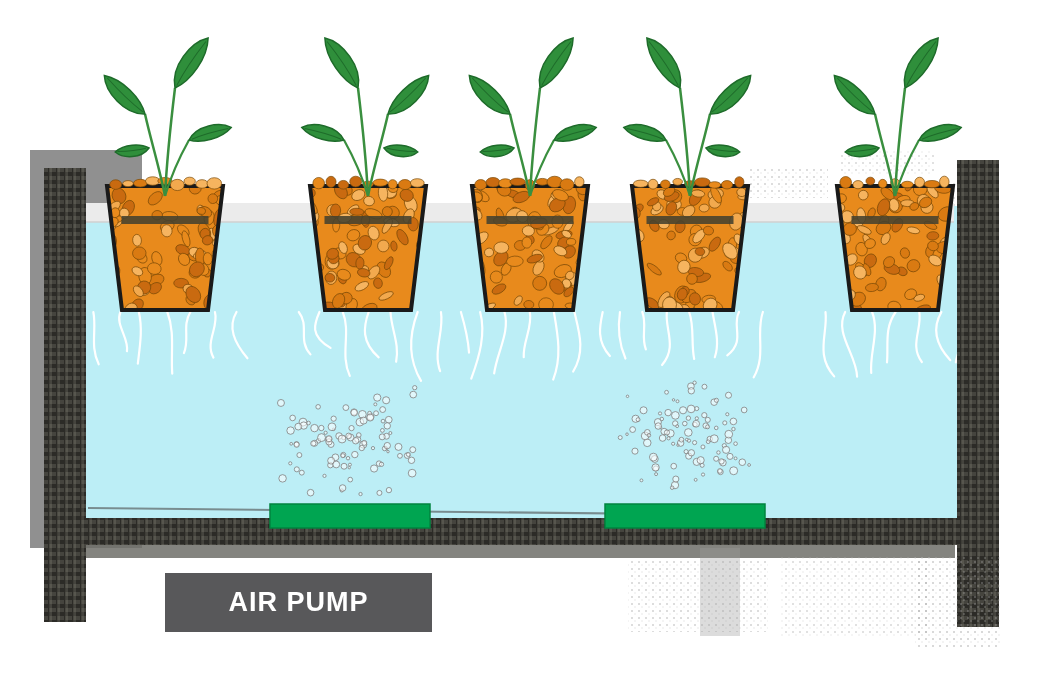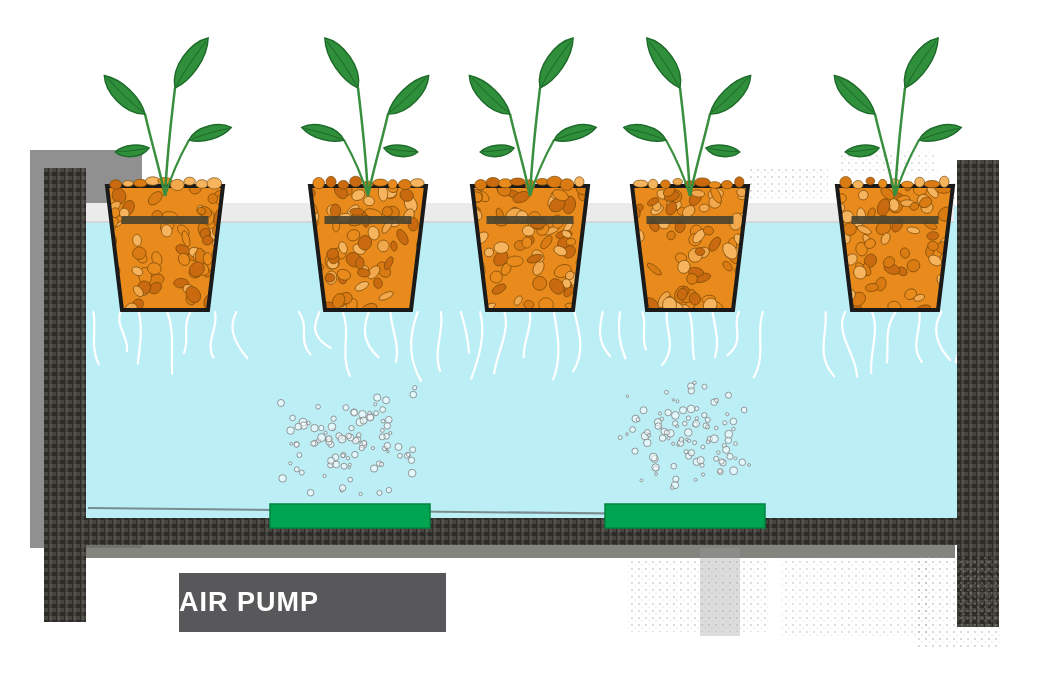--- a/index.html
+++ b/index.html
@@ -7,24 +7,25 @@
     position:relative;
     width:1055px;
     height:684px;
     background:#ffffff;
     overflow:hidden;
     font-family:"Liberation Sans", sans-serif;
   }
   #diagram-svg{position:absolute;left:0;top:0;}
   .air-pump-box{
     position:absolute;
-    left:179px; top:573px;
+    left:165px; top:573px;
     width:267px; height:59px;
     display:flex;
     align-items:center;
+    justify-content:center;
     font-size:27px;
     font-weight:bold;
     letter-spacing:1px;
   }
 </style>
 </head>
 <body>
 
 <div class="stage">
   <svg id="diagram-svg" width="1055" height="684" viewBox="0 0 1055 684" xmlns="http://www.w3.org/2000/svg">

